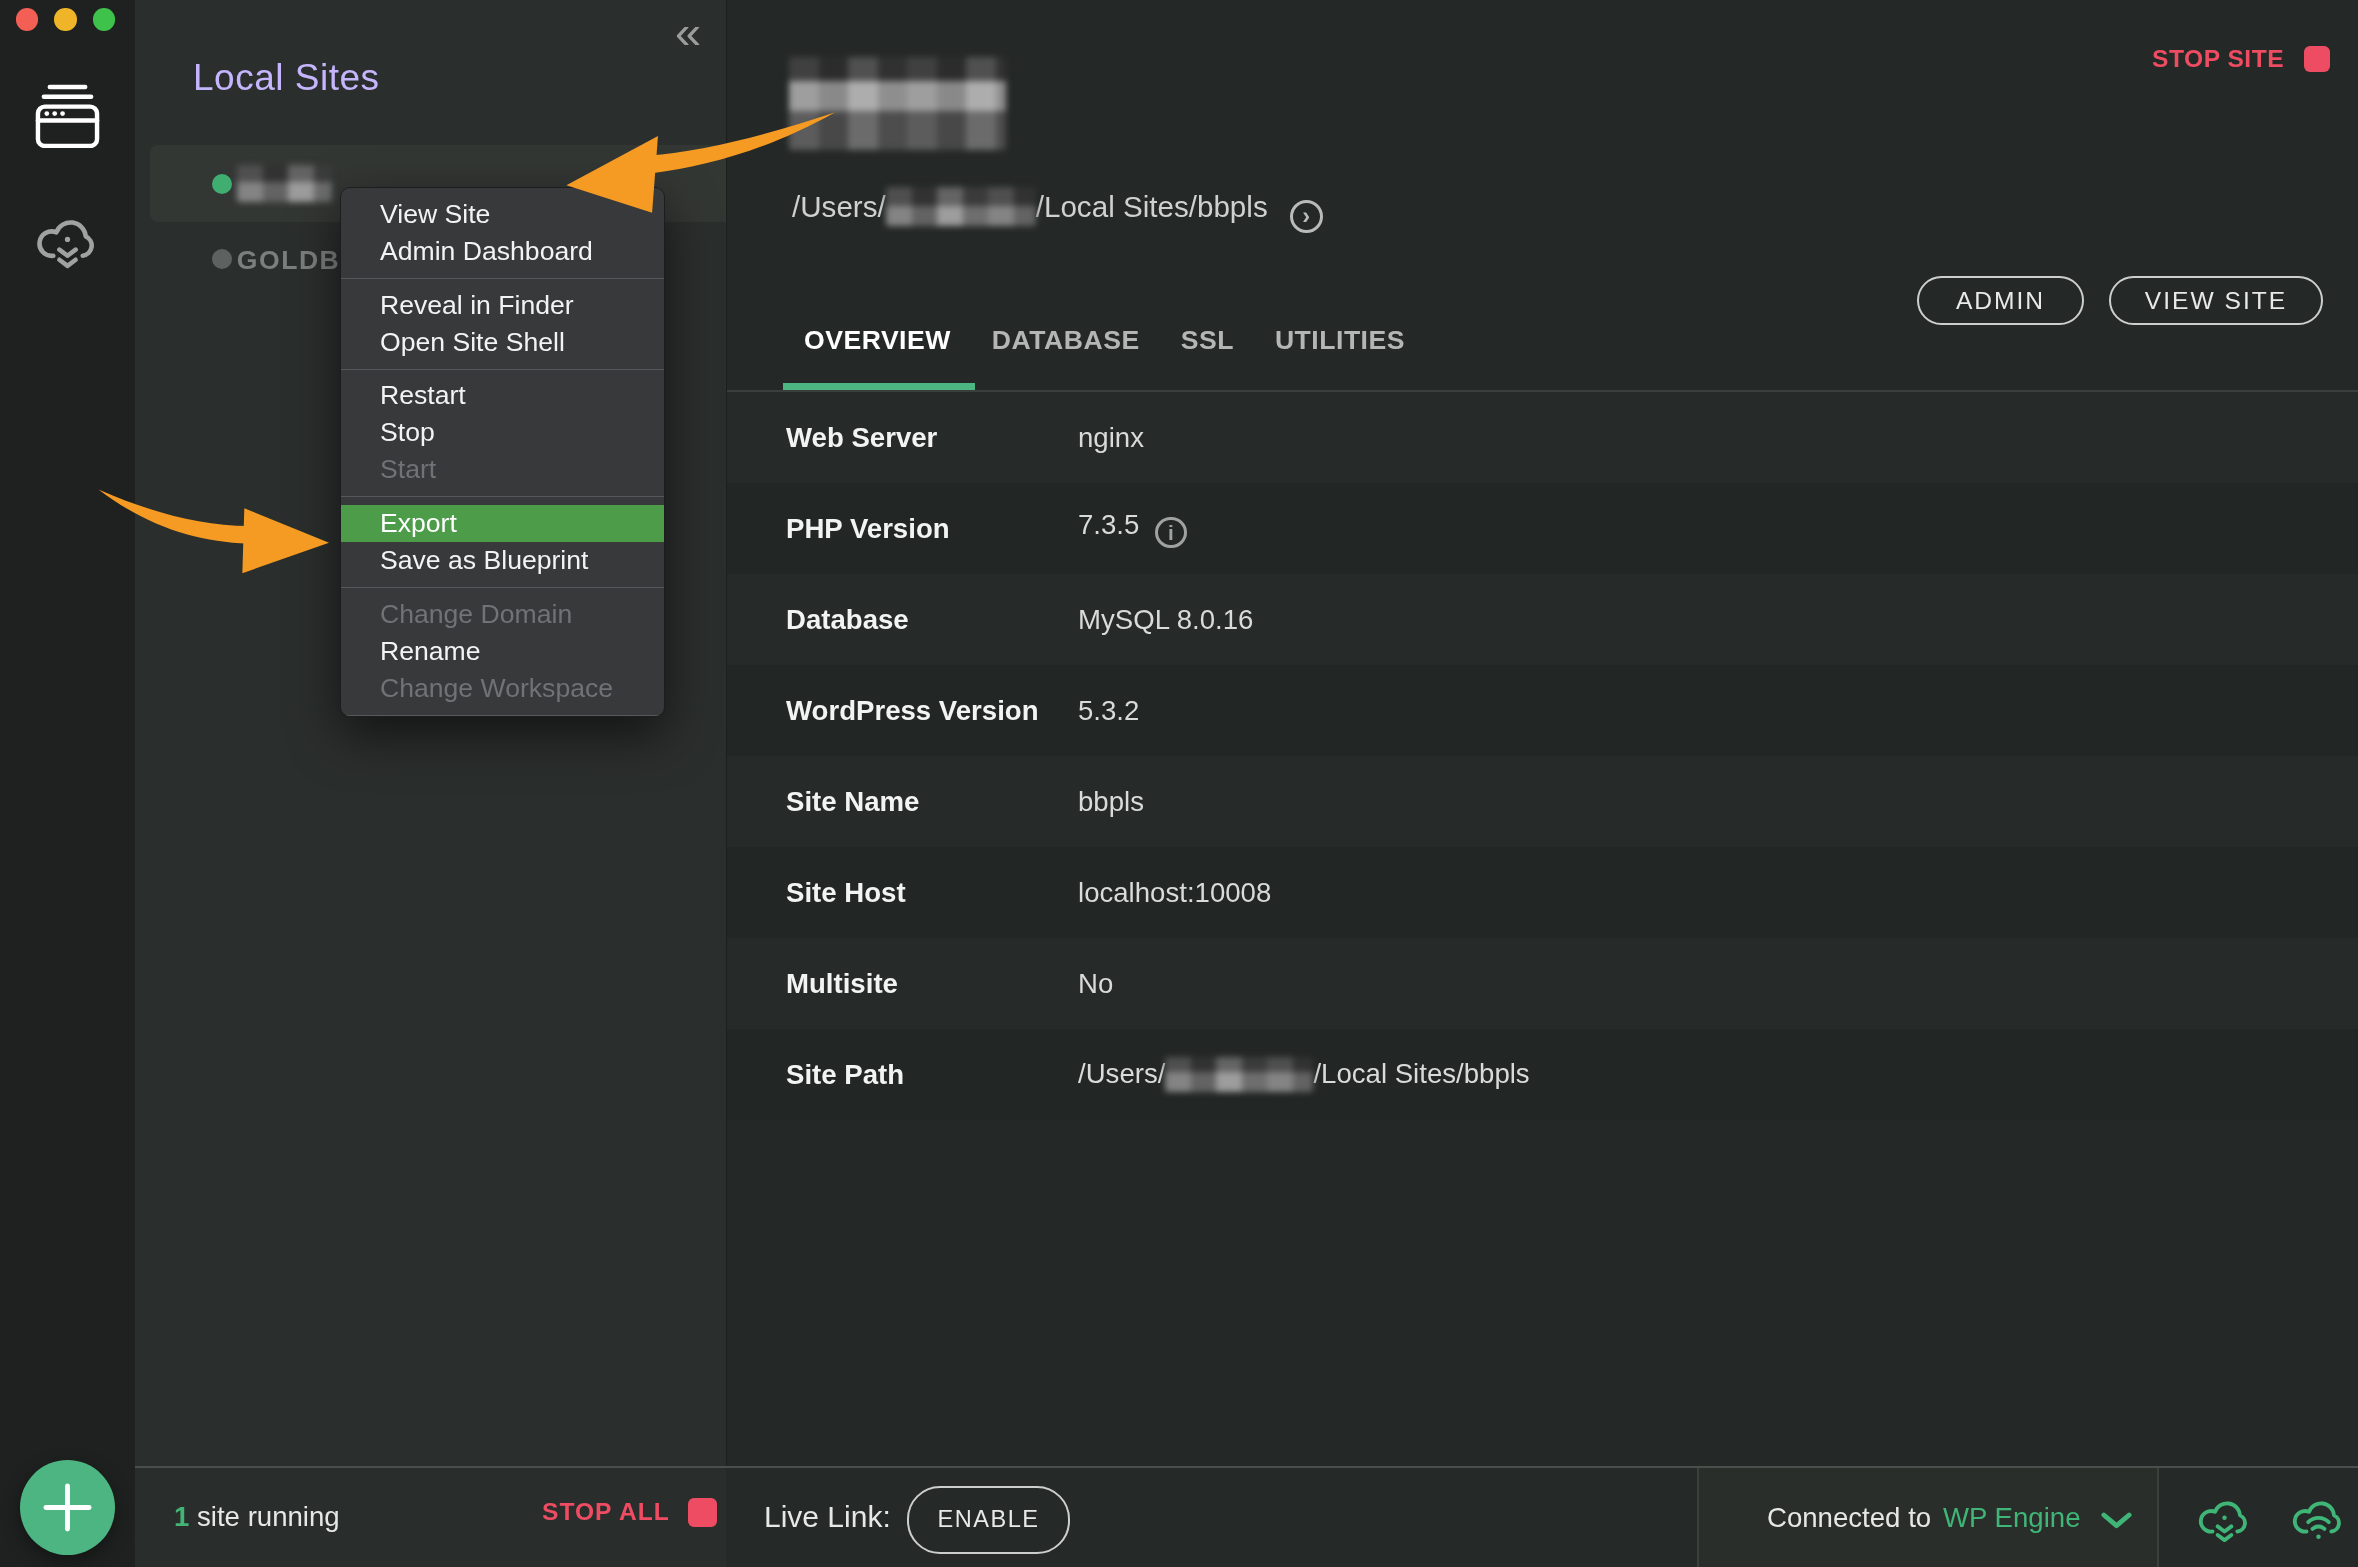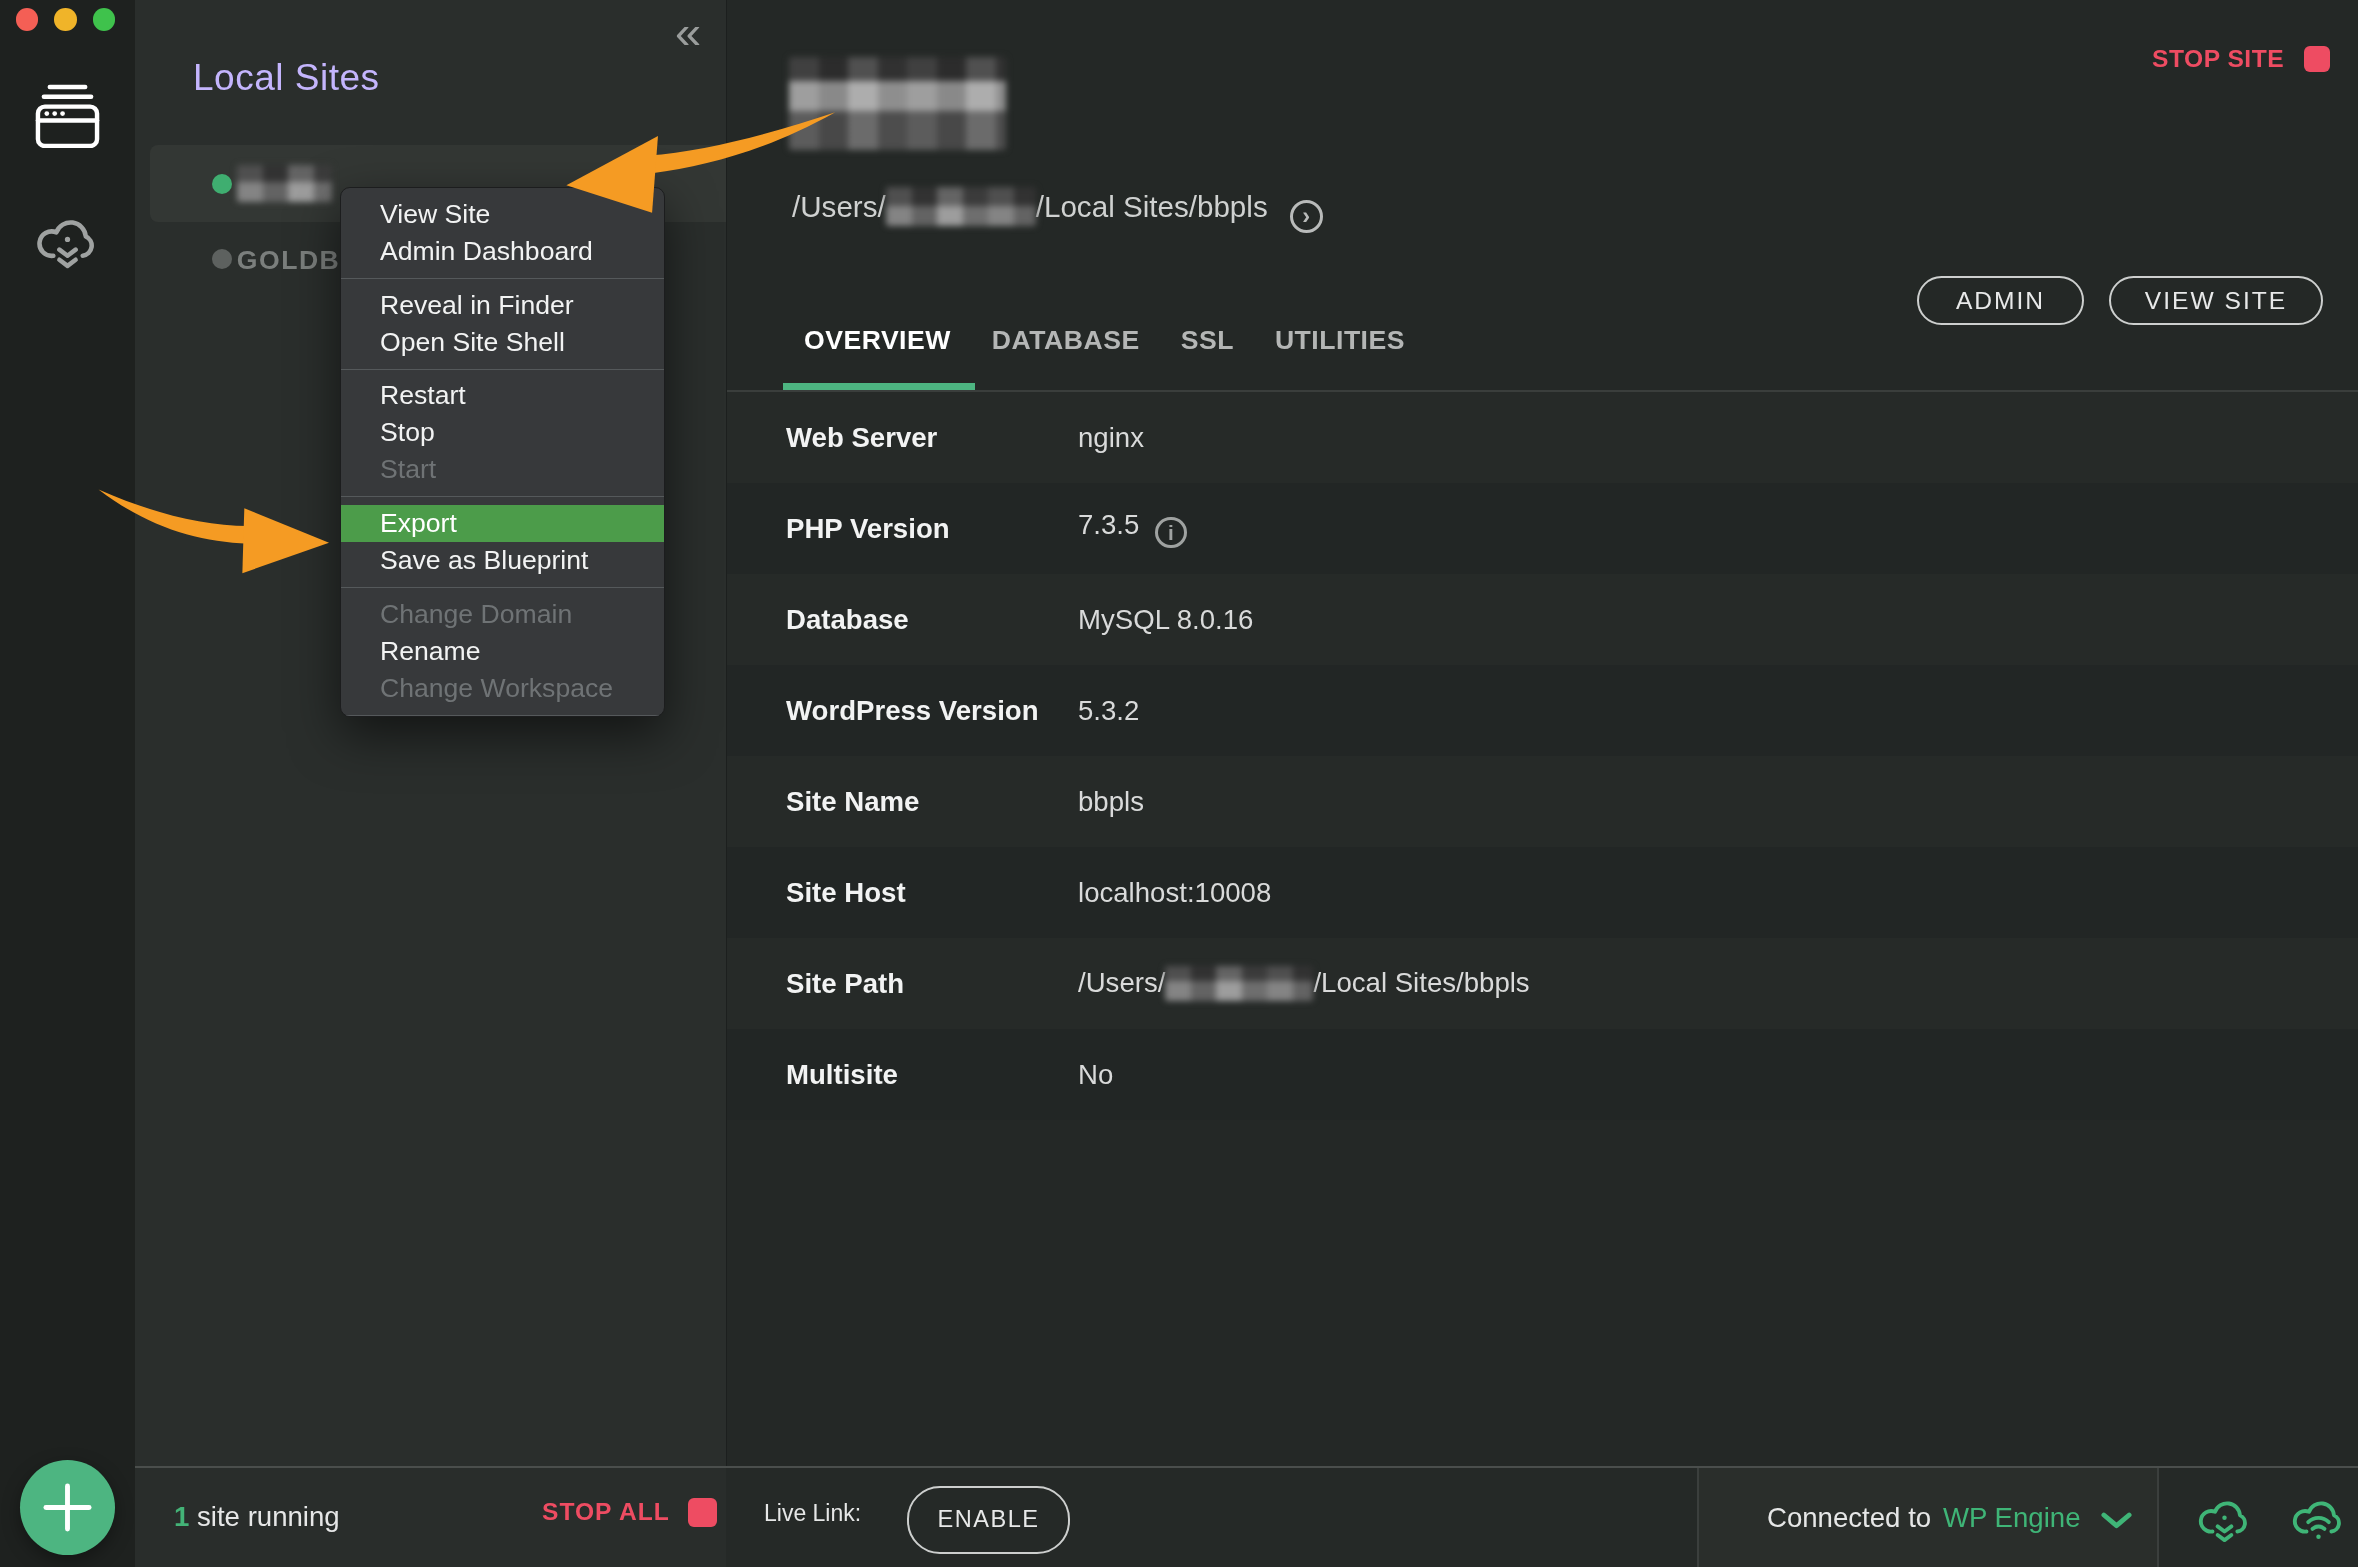--- a/index.html
+++ b/index.html
@@ -78,21 +78,21 @@
   
   .bbar-panel { position:absolute; left:135px; top:1466px; width:591px; height:101px; background:#292d2b;
                 border-top:2px solid #4a4e4c; }
   .running { position:absolute; left:39px; top:32.5px; font-size:27.6px; color:#e6e7e7; }
   .running b { color:#43b377; font-weight:bold; }
   .stop-all { position:absolute; left:407px; top:29.6px; display:flex; align-items:center; gap:17.7px; cursor:pointer; }
   .stop-all-label { font-size:24.6px; font-weight:bold; letter-spacing:1px; color:#ee4c62; }
 
   .bbar-main { position:absolute; left:726px; top:1466px; width:1632px; height:101px; background:#252927;
                border-top:2px solid #4a4e4c; }
-  .livelink-label { position:absolute; left:38px; top:31.5px; font-size:23px; color:#e6e7e7; }
+  .livelink-label { position:absolute; left:38px; top:31.5px; font-size:30px; color:#e6e7e7; }
   .enable-btn { position:absolute; left:181px; top:17.7px; width:163px; height:68px; border:2px solid #cdcfce;
                 border-radius:33px; display:flex; align-items:center; justify-content:center;
                 font-size:23.6px; letter-spacing:1.5px; color:#e8e9e9; background:transparent; cursor:pointer; }
   .vdiv { position:absolute; top:0; width:2px; height:99px; background:#3b3f3d; }
   .connected-sec { position:absolute; left:973px; top:0; width:458px; height:99px; background:#2a2e2b;
                    display:flex; align-items:center; padding-left:68px; gap:11.8px; }
   .connected-prefix { font-size:27.6px; color:#e6e7e7; }
   .connected-provider { font-size:27.6px; color:#3fb577; }
   .clouds { position:absolute; left:1471px; top:23.6px; display:flex; gap:39px; }
 
@@ -207,26 +207,26 @@
     </div>
     <div class="trow">
       <span class="tlabel">Site Name</span>
       <span class="tvalue">bbpls</span>
     </div>
     <div class="trow">
       <span class="tlabel">Site Host</span>
       <span class="tvalue">localhost:10008</span>
     </div>
     <div class="trow">
+      <span class="tlabel">Multisite</span>
+      <span class="tvalue">No</span>
+    </div>
+    <div class="trow">
       <span class="tlabel">Site Path</span>
       <span class="tvalue"><span>/Users/</span><span class="blur inline" style="height:35px;width:148px;"></span><span>/Local Sites/bbpls</span></span>
-    </div>
-    <div class="trow">
-      <span class="tlabel">Multisite</span>
-      <span class="tvalue">No</span>
     </div>
   </div>
 </div>
 
 <div class="bbar-panel">
   <div class="running">
     <b>1</b><span> site running</span>
   </div>
   <div class="stop-all">
     <span class="stop-all-label">STOP ALL</span>

